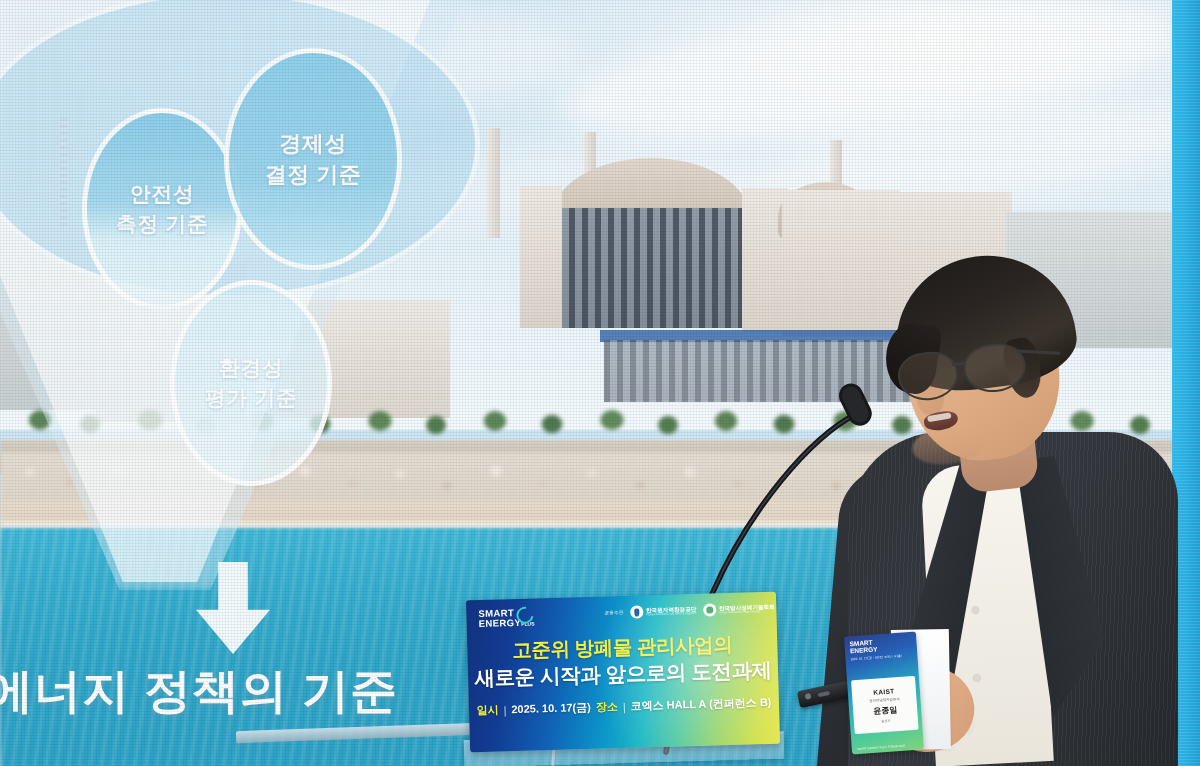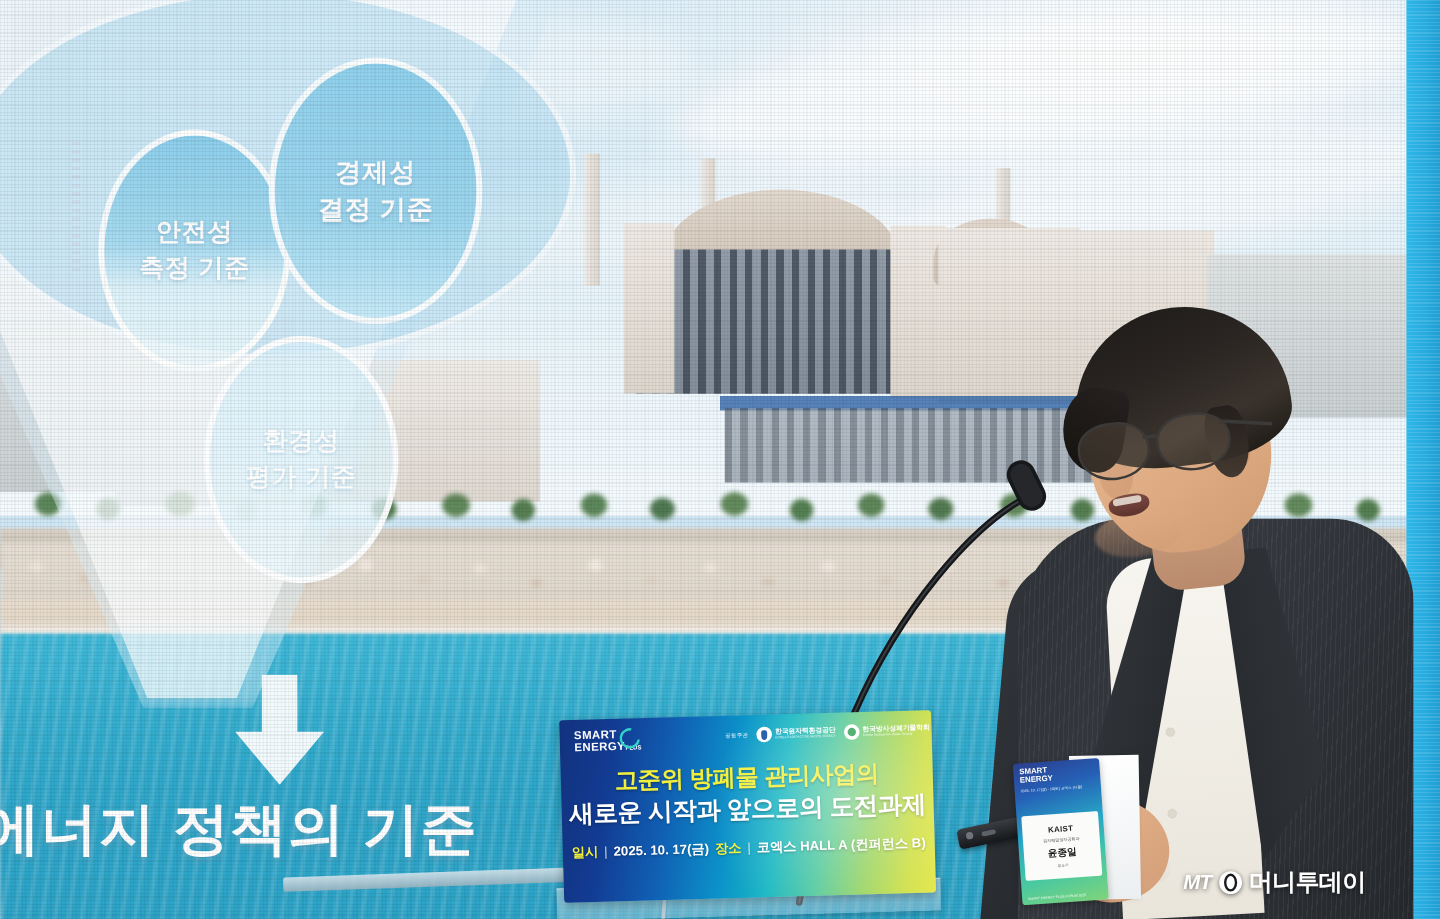--- a/index.html
+++ b/index.html
@@ -616,19 +616,14 @@
         <span class="sep">|</span>
         <span>2025. 10. 17(금)</span>
         <span class="lbl">장소</span>
         <span class="sep">|</span>
         <span>코엑스 HALL A (컨퍼런스 B)</span>
       </div>
 
     </div>
   </div>
 
-  <div class="watermark">
-    <span class="wm-mt">MT</span>
-    <span class="wm-o"></span>
-    <span class="wm-kr">머니투데이</span>
-  </div>
 
 </div>
 
 </body></html>

